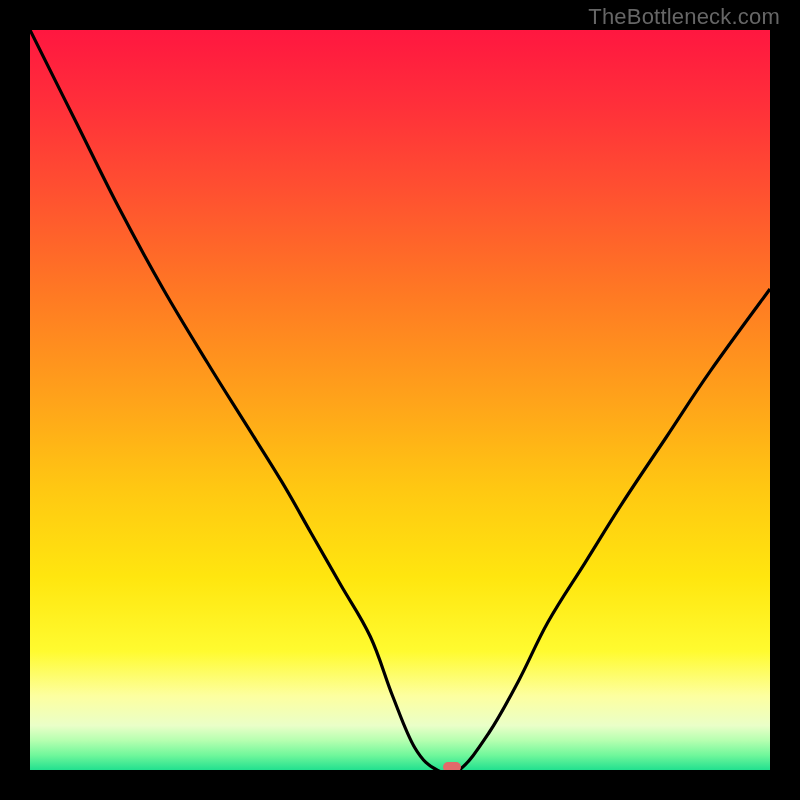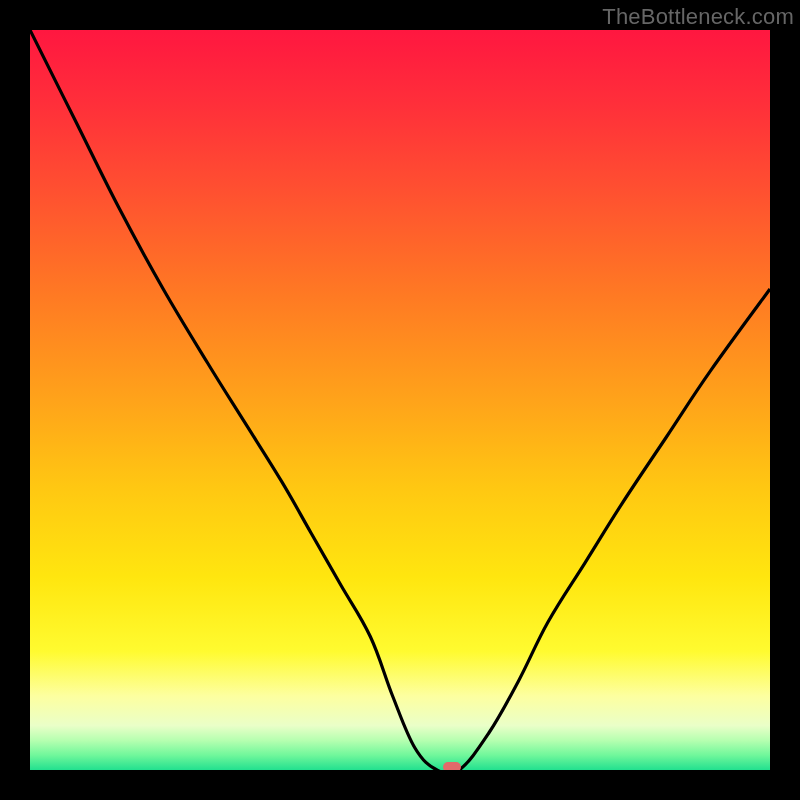--- a/index.html
+++ b/index.html
@@ -13,21 +13,21 @@
   }
   .frame {
     position: relative;
     width: 800px;
     height: 800px;
     background: #000;
   }
   .watermark {
     position: absolute;
     top: 4px;
-    right: 6px;
+    right: 20px;
     color: #666;
     font-size: 22px;
     font-weight: 500;
     z-index: 10;
     letter-spacing: 0.2px;
   }
   .plot-area {
     position: absolute;
     left: 30px;
     top: 30px;

